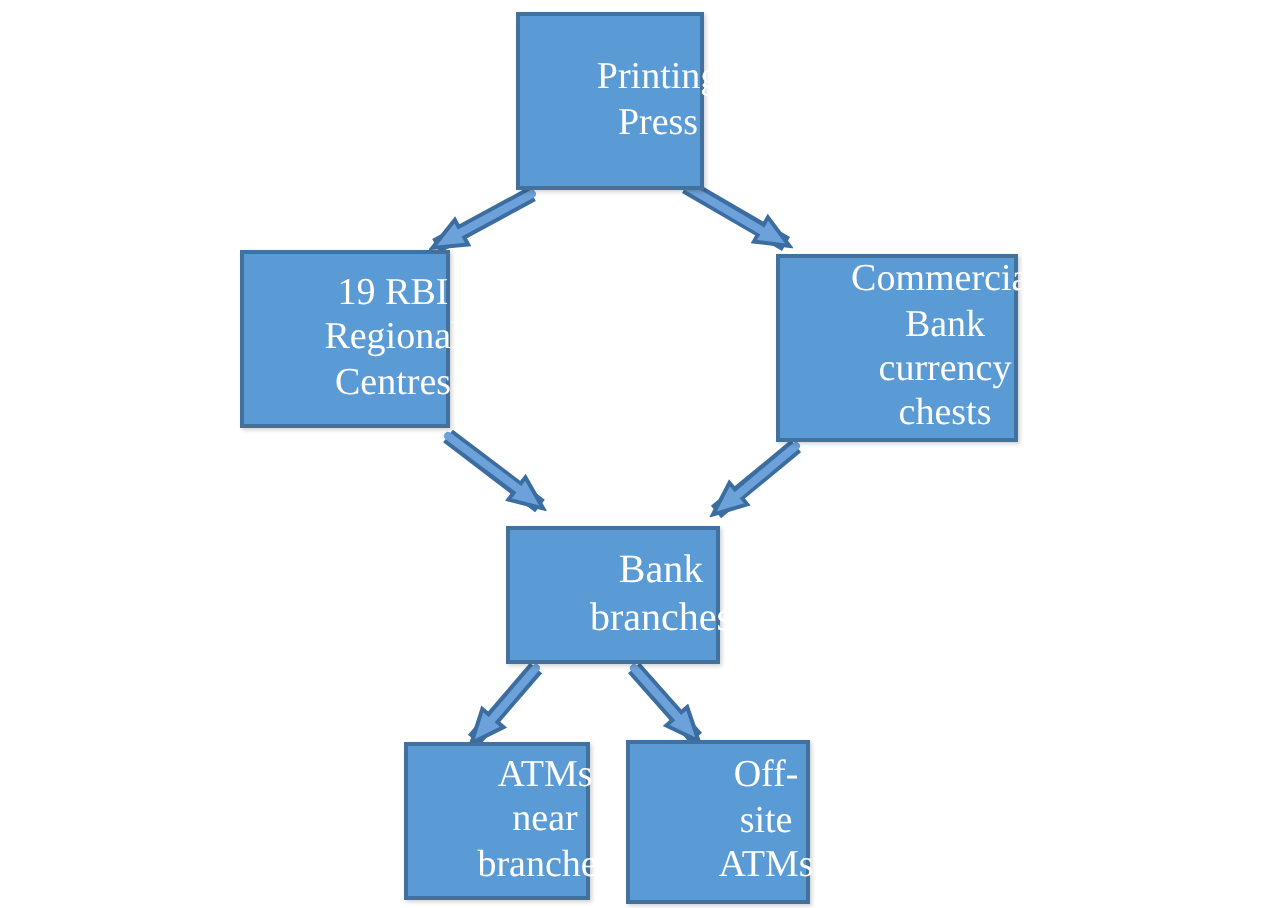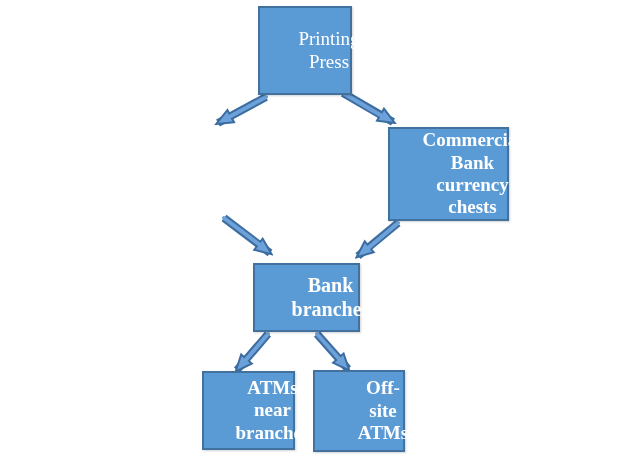--- a/index.html
+++ b/index.html
@@ -43,21 +43,21 @@
     padding-left: 48px;
   }
   .node .label {
     white-space: pre-line;
     text-align: center;
     color: var(--text, #ffffff);
     font-size: 19px;
     line-height: 1.18;
   }
   .node.regular .label { font-weight: 400; }
-  .node.bold .label    { font-weight: 700; text-align: center; }
+  .node.bold .label    { font-weight: 400; text-align: center; }
 
   .node-printing-press   { left: 258px; top: 6px;   width: 94px;  height: 89px; }
   .node-rbi              { left: 120px; top: 125px; width: 105px; height: 89px; }
   .node-commercial       { left: 388px; top: 127px; width: 121px; height: 94px; }
   .node-bank-branches    { left: 253px; top: 263px; width: 107px; height: 69px; }
   .node-bank-branches .label { font-size: 20px; }
   .node-atms-near        { left: 202px; top: 371px; width: 93px;  height: 79px; }
   .node-offsite-atms     { left: 313px; top: 370px; width: 92px;  height: 82px; }
 </style>
 </head>
@@ -101,20 +101,25 @@
       <line class="shaft-dark" x1="317" y1="334" x2="348" y2="369" marker-end="url(#ah)"></line>
       <line class="shaft-light" x1="317" y1="334" x2="341" y2="361"></line>
     </g>
   </svg>
 
   <div class="node regular node-printing-press">
     <span class="label">Printing
 Press</span>
   </div>
 
+  <div class="node regular node-rbi">
+    <span class="label">19 RBI
+Regional
+Centres</span>
+  </div>
 
   <div class="node bold node-commercial">
     <span class="label">Commercial
 Bank
 currency
 chests</span>
   </div>
 
   <div class="node bold node-bank-branches">
     <span class="label">Bank

